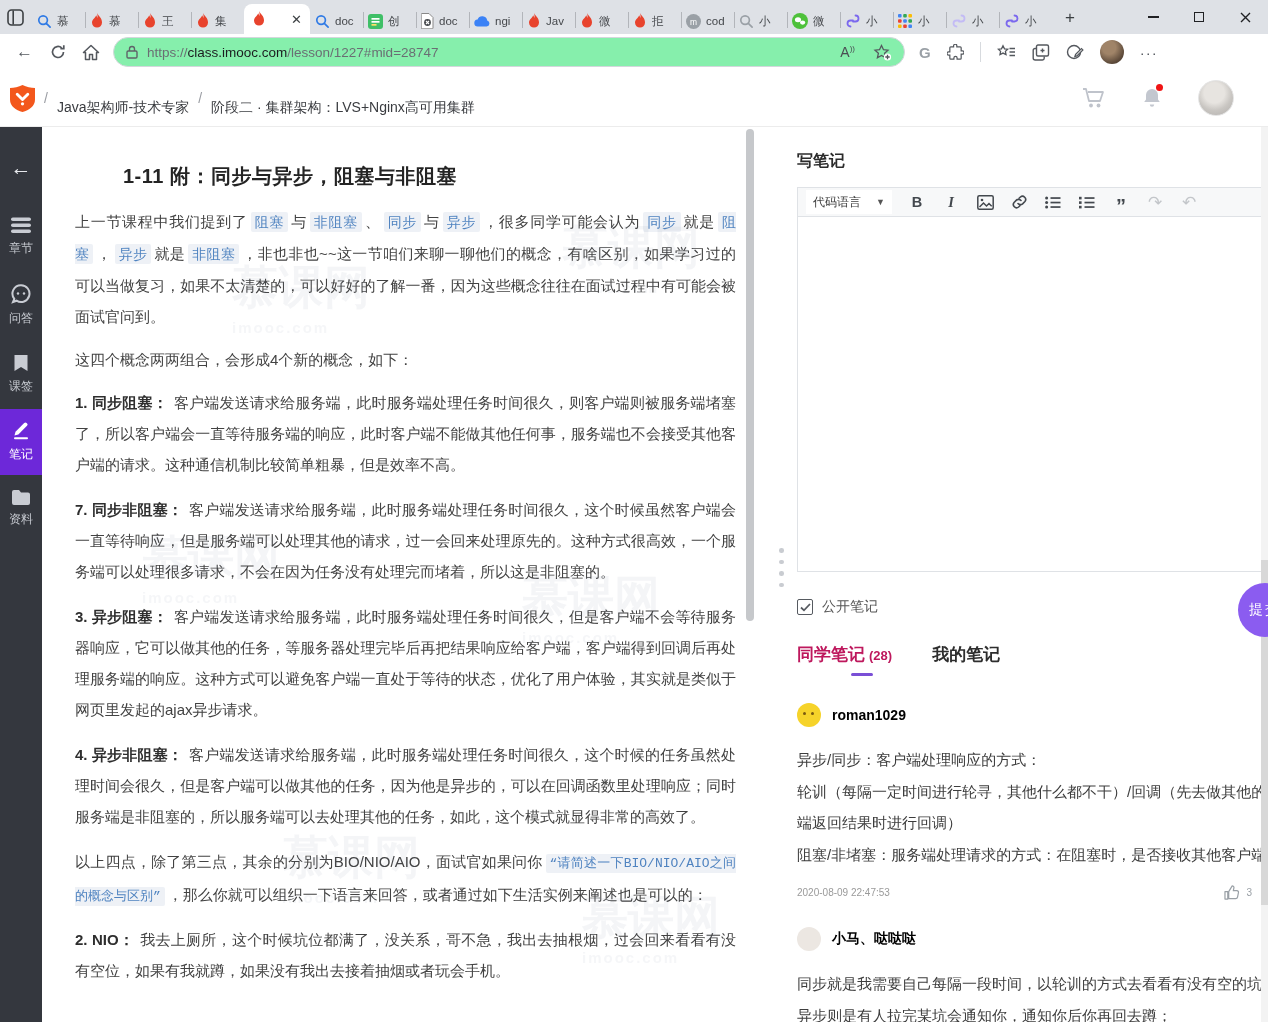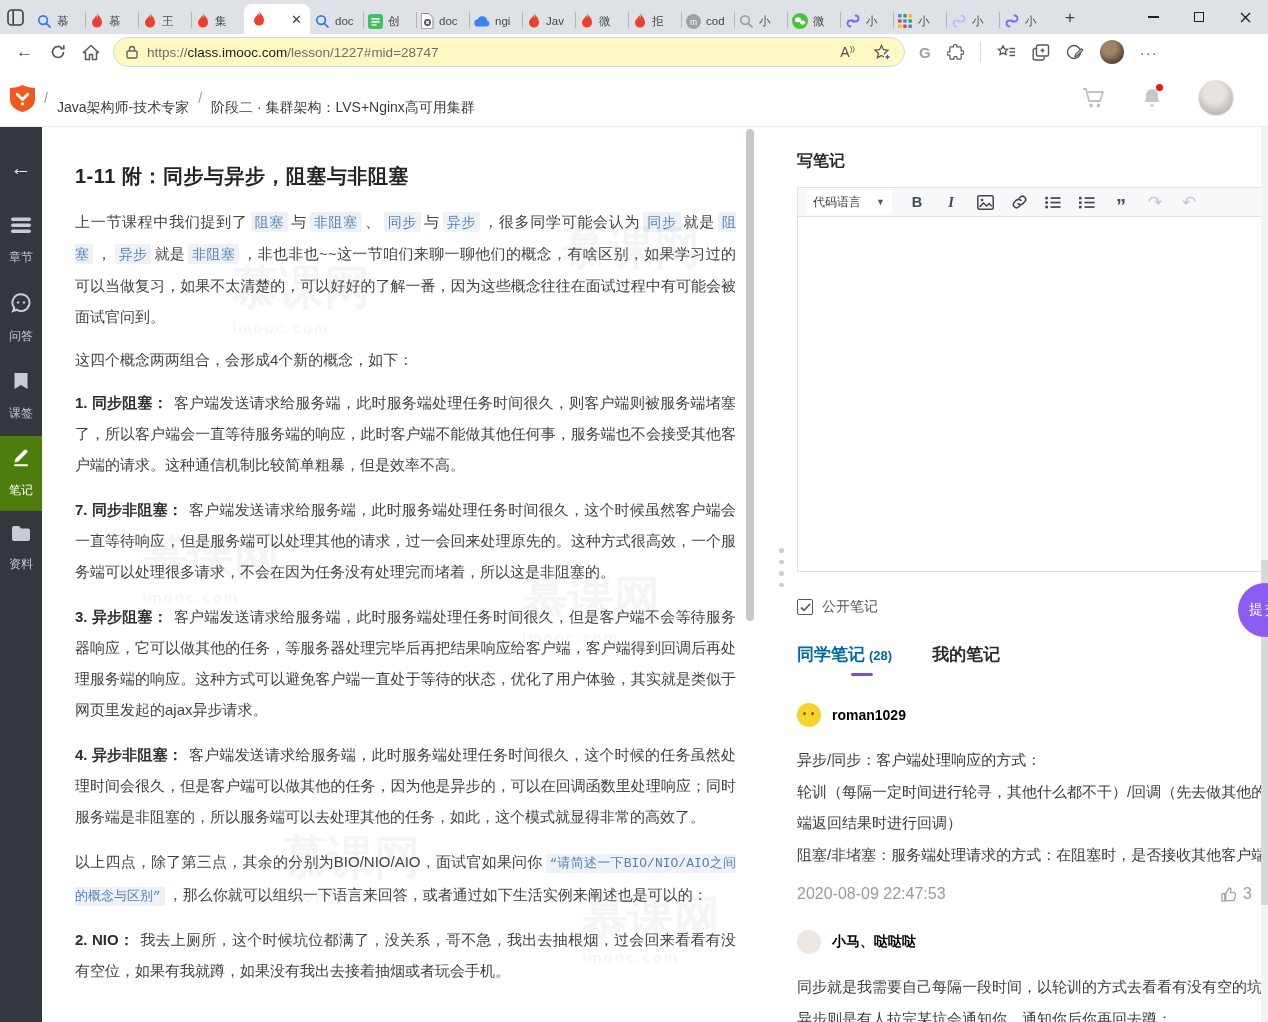--- a/index.html
+++ b/index.html
@@ -20,21 +20,21 @@
   .tab .tclose { margin-left:auto; font-size:13px; color:#3c4043; line-height:1; }
   .newtab { width:28px; height:28px; margin:0 0 2px 4px; display:flex; align-items:center; justify-content:center; font-size:17px; color:#3c4043; }
   .wincontrols { margin-left:auto; display:flex; height:34px; }
   .winbtn { width:46px; height:34px; display:flex; align-items:center; justify-content:center; }
   .glyph-min { width:11px; height:1.6px; background:#202124; }
   .glyph-max { width:10px; height:10px; border:1.4px solid #202124; }
 
   
   .navbar { position:absolute; left:0; top:34px; width:1268px; height:36px; background:#fff; display:flex; align-items:center; padding:0 8px; box-shadow:0 1px 0 rgba(0,0,0,.08); }
   .nav-icon { width:33px; display:flex; align-items:center; justify-content:center; color:#54585e; font-size:17px; }
-  .omnibox { width:792px; height:30px; border:1px solid #d4d7dc; border-radius:16px; display:flex; align-items:center; padding:0 12px; margin:0 6px; background:#fef9c3; }
+  .omnibox { width:792px; height:30px; border:1px solid #d4d7dc; border-radius:16px; display:flex; align-items:center; padding:0 12px; margin:0 6px; background:#86efac; }
   .url { font-size:13.5px; margin-left:9px; white-space:nowrap; }
   .url .dim { color:#6a6e73; } .url .host { color:#1b1d1f; }
   .omni-right { margin-left:auto; display:flex; align-items:center; gap:18px; }
   .readaloud { font-size:14px; color:#4a4e53; } .readaloud small { font-size:8px; vertical-align:6px; }
   .nav-right { display:flex; align-items:center; gap:16px; margin-left:8px; }
   .gext { font-size:15px; font-weight:bold; color:#9aa0a6; }
   .navsep { width:1px; height:20px; background:#d7dade; }
   .nav-avatar { width:24px; height:24px; border-radius:50%; background:radial-gradient(circle at 38% 32%, #a08468 0 30%, #5d4a3a 70%, #3f3228); }
   .moredots { font-size:15px; color:#54585e; letter-spacing:1px; }
 
@@ -43,26 +43,26 @@
   .crumb-sep { color:#9a9da3; margin:0 9px; font-size:14px; }
   .crumb { font-size:14px; color:#3a3c40;margin-top:20px; }
   .header-right { margin-left:auto; display:flex; align-items:center; gap:36px; margin-right:18px; }
   .bell-wrap { position:relative; }
   .bell-dot { position:absolute; right:-1px; top:-3px; width:7px; height:7px; border-radius:50%; background:#f01414; }
   .header-avatar { width:36px; height:36px; border-radius:50%; background:radial-gradient(circle at 45% 35%, #e7e4e0 0 35%, #c9c6c2 60%, #b0adaa); border:1px solid #e4e4e4; }
 
   
   .sidebar { position:absolute; left:0; top:127px; width:42px; height:895px; background:#34373e; display:flex; flex-direction:column; align-items:center; }
   .side-back { margin:30px 0 26px; color:#e6e8ec; font-size:21px; line-height:1; }
-  .side-item { width:42px; padding:13px 0 12px; display:flex; flex-direction:column; align-items:center; gap:15px; color:#c6c9d0; font-size:12px; margin-bottom:2px; }
-  .side-item.active { background:#4d7c0f; color:#fff; }
+  .side-item { width:42px; padding:13px 0 12px; display:flex; flex-direction:column; align-items:center; gap:6px; color:#c6c9d0; font-size:12px; margin-bottom:2px; }
+  .side-item.active { background:#6d28d9; color:#fff; }
 
   
   .content { position:absolute; left:42px; top:127px; width:718px; height:895px; background:#fff; padding:36px 24px 0 33px; overflow:hidden; }
-  .content h1 { font-size:20px; color:#242424; margin-bottom:16px; letter-spacing:.5px; }
+  .content h1 { font-size:20px; color:#242424; margin-bottom:16px; letter-spacing:.5px;margin-left:48px; }
   .content p { font-size:15px; line-height:31px; color:#424242; margin-bottom:12px; text-align:justify; }
   .content p.item { margin-bottom:14px; }
   .content p.ex { margin-bottom:9px; }
   .content b.lead { color:#2e2e2e; margin-right:6px; }
   .hl { color:#4f83c0; background:#eef1f6; padding:2px 4px; margin:0 3px; border-radius:2px; font-size:14px; }
   .hl.mono { font-family:"Liberation Mono","DejaVu Sans Mono",monospace; font-size:13px; }
   .wm { position:absolute; font-weight:bold; color:rgba(110,125,150,.075); pointer-events:none; white-space:nowrap; }
   .wm .sub { display:block; font-size:15px; letter-spacing:2px; color:rgba(110,125,150,.07); }
   .c-scrollthumb { position:absolute; left:746px; top:129px; width:8px; height:492px; border-radius:4px; background:#c6c8cb; z-index:4; }
 
@@ -79,33 +79,33 @@
   .lang-select .caret { font-size:9px; color:#555; }
   .ed-btn { width:34px; height:28px; display:flex; align-items:center; justify-content:center; font-size:14.5px; color:#43484e; }
   .ed-btn.bold { font-weight:bold; } .ed-btn.italic { font-style:italic; font-family:"Liberation Serif",serif; font-weight:bold; }
   .ed-btn.quote { font-size:20px; font-weight:bold; padding-top:8px; }
   .ed-btn.disabled { color:#c3c6ca; font-size:17px; }
   .ed-area { height:355px; border:1px solid #dfe2e6; border-top:none; background:#fff; }
   .public-row { margin-top:26px; display:flex; align-items:center; gap:9px; font-size:14px; color:#555; }
   .cbox { width:16px; height:16px; border:1.6px solid #565a60; border-radius:2px; display:flex; align-items:center; justify-content:center; }
   .submit-fab { position:absolute; left:1238px; top:583px; width:54px; height:54px; border-radius:50%; background:#8b5cf0; color:#fff; font-size:14px; display:flex; align-items:center; justify-content:center; z-index:6; letter-spacing:2px; }
   .note-tabs { margin-top:27px; display:flex; align-items:baseline; gap:40px; }
-  .ntab1 { position:relative; color:#0369a1; font-size:17px; font-weight:bold; padding-bottom:10px; }
+  .ntab1 { position:relative; color:#be185d; font-size:17px; font-weight:bold; padding-bottom:10px; }
   .ntab1 .cnt { font-size:13px; font-weight:bold; margin-left:4px; }
   .ntab1::after { content:""; position:absolute; left:54px; bottom:0; width:22px; height:3px; border-radius:2px; background:#7a4fd6; }
   .ntab2 { color:#2e2e2e; font-size:17px; font-weight:bold;text-align:center; }
   .note { margin-top:27px; }
   .note-head { display:flex; align-items:center; gap:11px; }
   .n-avatar { width:24px; height:24px; border-radius:50%; position:relative; }
   .n-avatar i { position:absolute; width:3px; height:3px; border-radius:50%; background:#7a5a10; top:9px; }
   .n-avatar i.l { left:6px; } .n-avatar i.r { left:14px; }
   .n-name { font-size:14px; font-weight:bold; color:#000000; }
   .note-body { margin-top:17px; font-size:15px; color:#3d3d3d; }
   .note-line { line-height:31.5px; white-space:nowrap; }
-  .note-foot { display:flex; align-items:center; margin-top:15px; width:455px; color:#9a9a9a; font-size:16px; }
+  .note-foot { display:flex; align-items:center; margin-top:15px; width:455px; color:#9a9a9a; font-size:10px; }
   .likes { margin-left:auto; display:flex; align-items:center; gap:6px; color:#9aa0a6; }
   .p-scrolltrack { position:absolute; right:0; top:127px; width:7px; height:895px; background:#f3f3f3; z-index:5; }
   .p-scrollthumb { position:absolute; right:0; top:433px; width:7px; height:345px; background:#d8d8d8; }
 </style>
 </head>
 <body>
 
 <div class="tabbar">
   <span class="tab-actions">
     <svg width="17" height="17">

